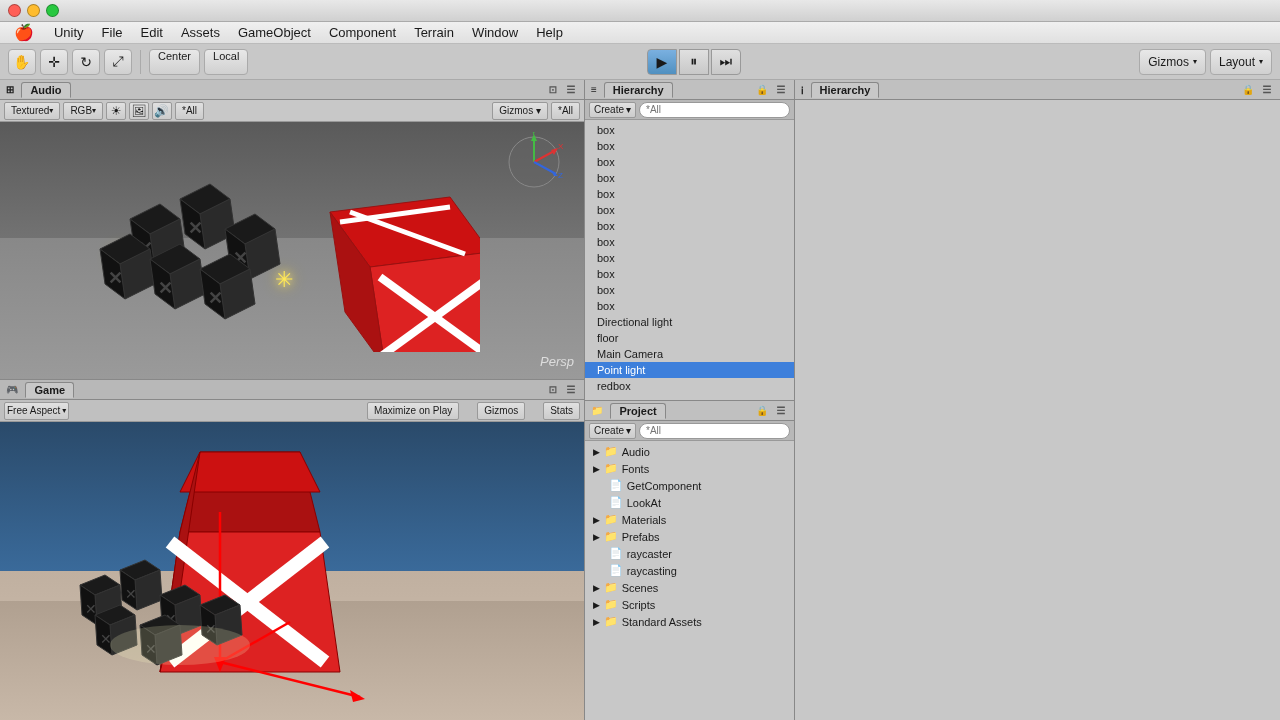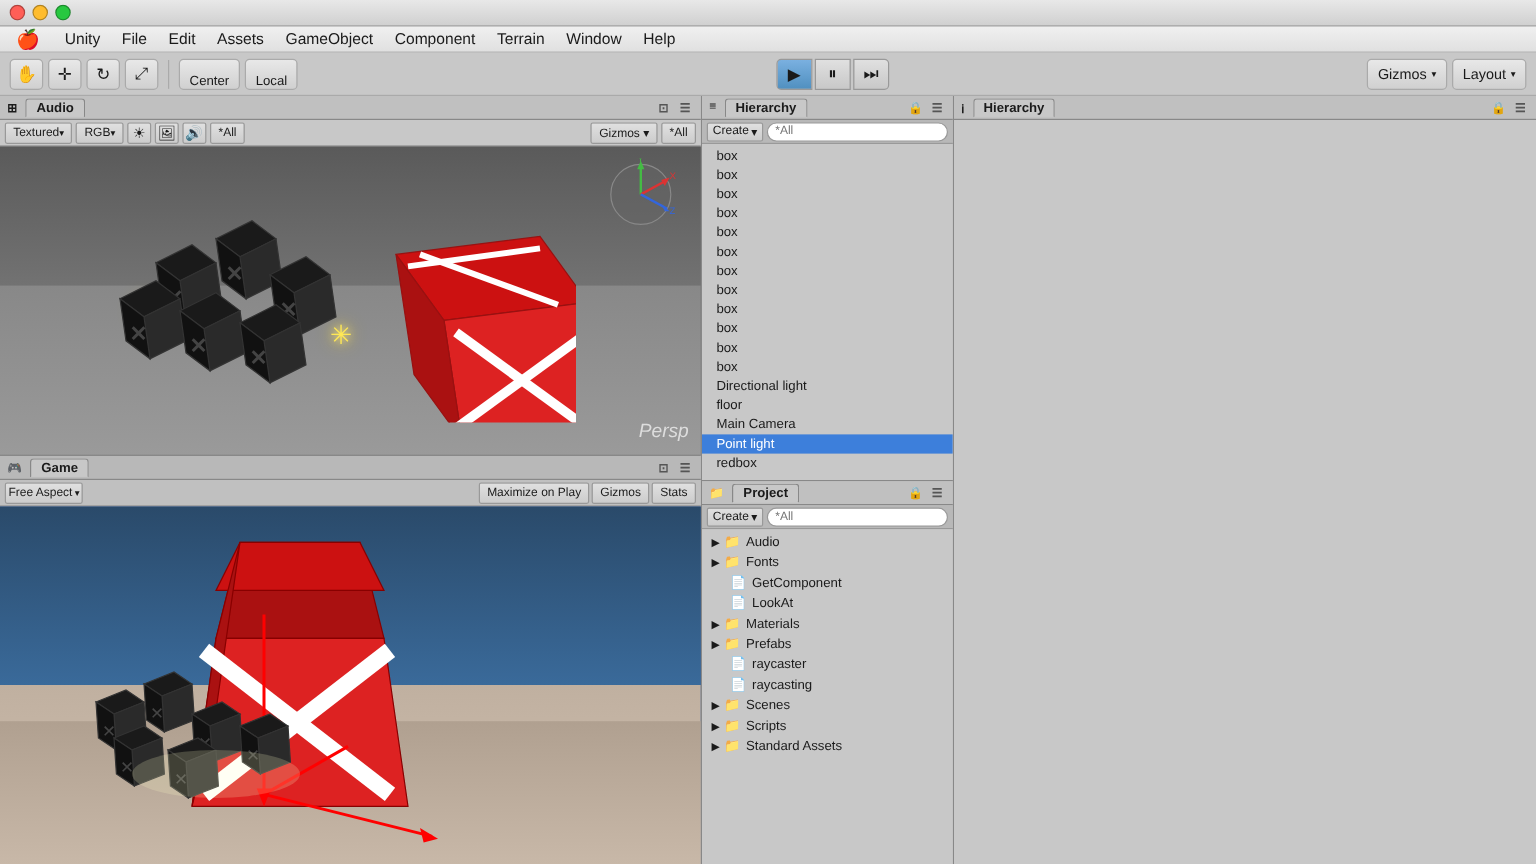--- a/index.html
+++ b/index.html
@@ -69,21 +69,21 @@
     }
     .toolbar-btn {
       height: 26px;
       padding: 0 8px;
       background: linear-gradient(to bottom, #e8e8e8, #d0d0d0);
       border: 1px solid #aaa;
       border-radius: 4px;
       cursor: pointer;
       font-size: 11px;
       display: flex;
-      align-items: flex-end;
+      align-items: flex-start;
       gap: 3px;
     }
     .toolbar-icon-btn {
       width: 28px; height: 26px;
       background: linear-gradient(to bottom, #e8e8e8, #d0d0d0);
       border: 1px solid #aaa;
       border-radius: 4px;
       cursor: pointer;
       display: flex; align-items: center; justify-content: center;
       font-size: 14px;
@@ -323,21 +323,21 @@
       width: 60px;
       height: 60px;
     }
 
     
     .persp-label {
       position: absolute;
       bottom: 10px;
       right: 10px;
       color: #ddd;
-      font-size: 16px;
+      font-size: 13px;
       font-style: italic;
     }
 
     
     .light-symbol {
       position: absolute;
       color: #ffee88;
       font-size: 20px;
       text-shadow: 0 0 8px #ffee88, 0 0 15px #ffcc00;
     }
@@ -364,21 +364,21 @@
       color: #555;
     }
 
     
     .dropdown-arrow { font-size: 8px; }
 
     
     .game-right-btns {
       margin-left: auto;
       display: flex;
-      gap: 2px;
+      gap: 18px;
     }
   </style>
 </head>
 <body>
 
 <div class="title-bar">
   <div class="title-bar-buttons">
     <div class="tb-btn tb-close"></div>
     <div class="tb-btn tb-min"></div>
     <div class="tb-btn tb-max"></div>

